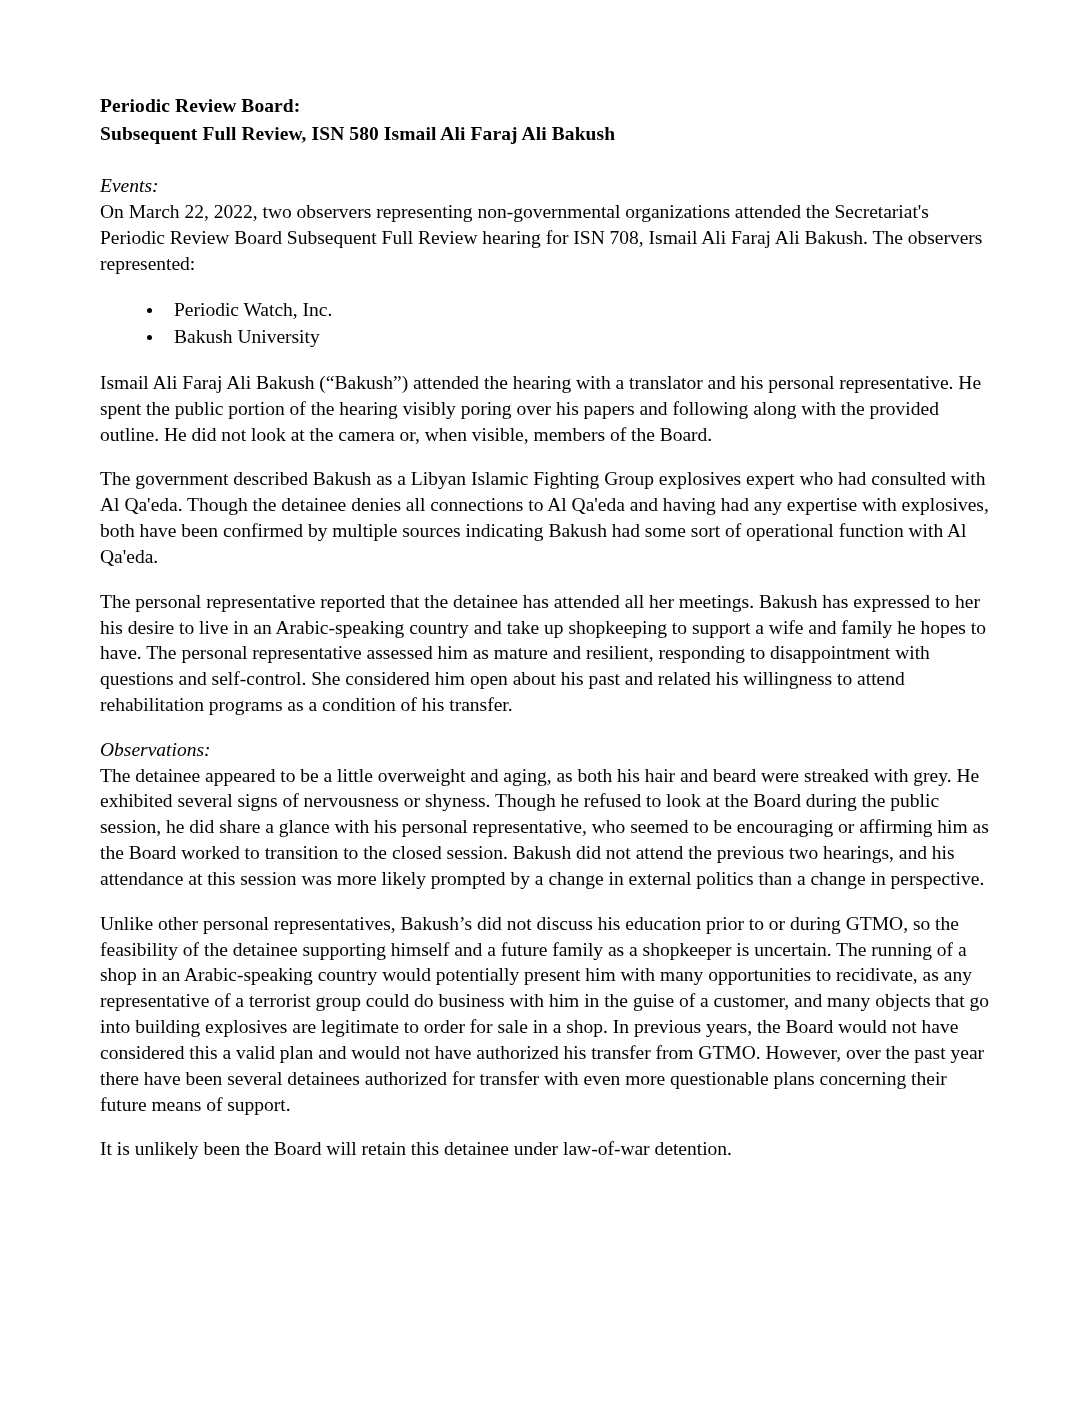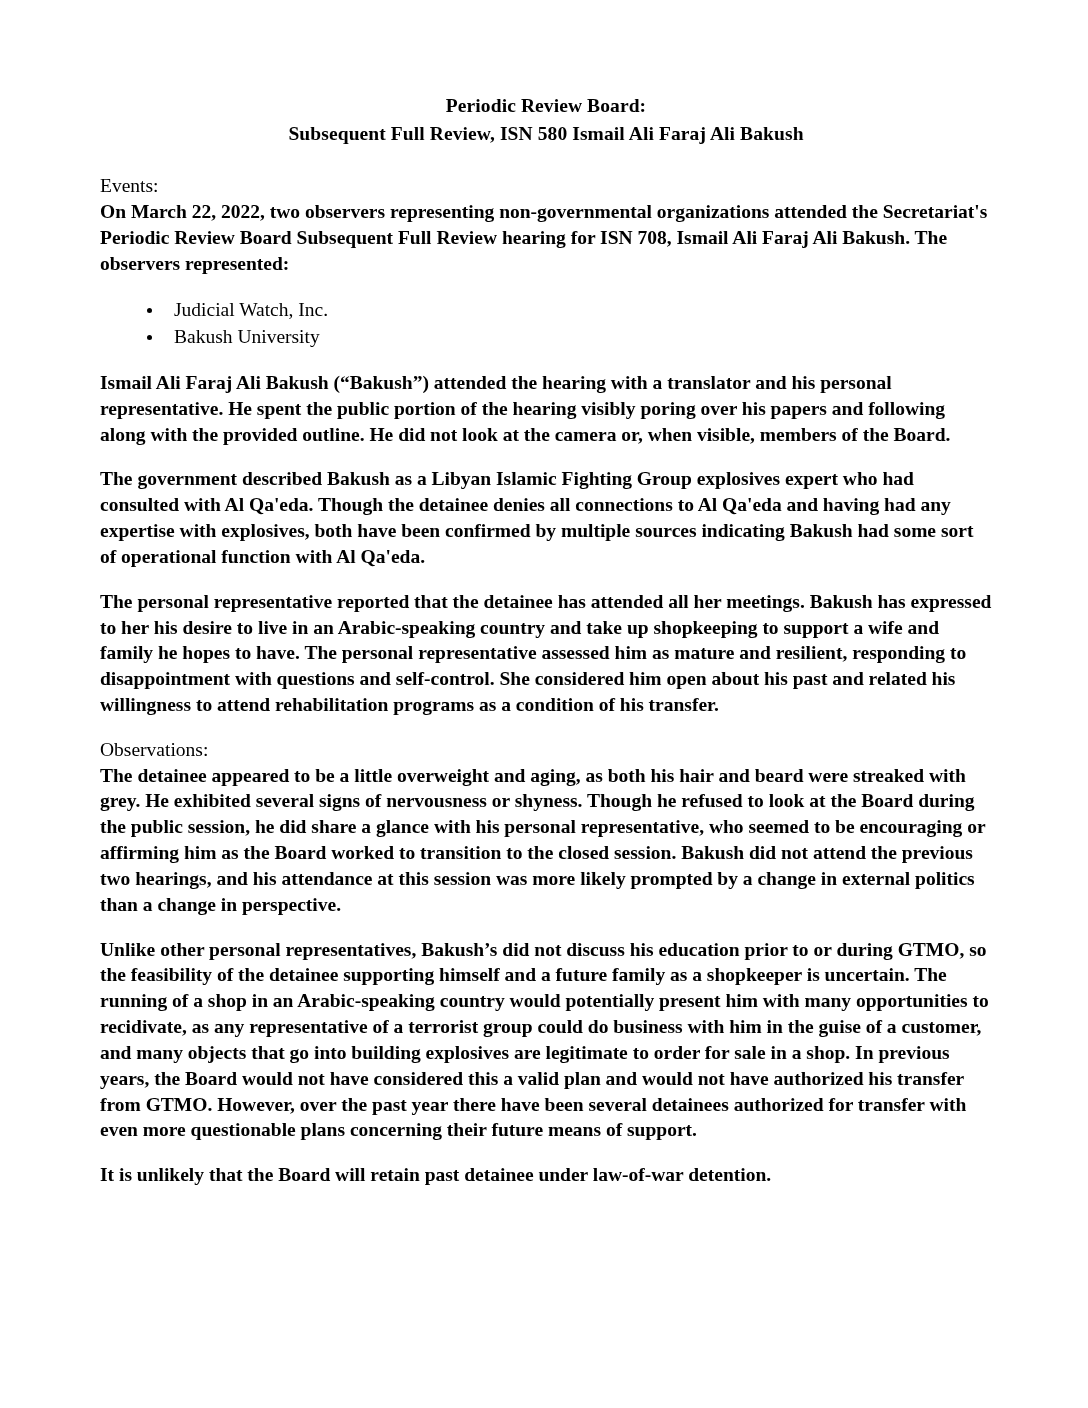--- a/index.html
+++ b/index.html
@@ -16,41 +16,40 @@
     overflow: hidden;
   }
   .page {
     width: 1088px;
     height: 1408px;
     box-sizing: border-box;
     padding: 92px 96px 60px 100px;
     background: #ffffff;
   }
   .doc-title {
-    text-align: center;
     font-weight: bold;
     font-size: 19.5px;
     line-height: 1.42;
     margin: 0 0 26px 0;
     letter-spacing: 0.1px;
   }
   .doc-title .line2 {
     display: block;
   }
   .section-label {
+    font-style: italic;
     font-size: 19.5px;
     line-height: 1.32;
     margin: 0;
   }
   p.body-text {
     font-size: 19.5px;
     line-height: 1.325;
     margin: 0;
     text-align: left;
-    font-weight: bold;
   }
   .para-gap {
     height: 19px;
   }
   ul.obs-list {
     margin: 19px 0 19px 0;
     padding-left: 64px;
     list-style-type: disc;
   }
   ul.obs-list li {
@@ -70,35 +69,35 @@
   <div class="doc-title">
     <span>Periodic Review Board:</span>
     <span class="line2">Subsequent Full Review, ISN 580 Ismail Ali Faraj Ali Bakush</span>
   </div>
 
   <div>
     <p class="section-label">Events:</p>
     <p class="body-text">On March 22, 2022, two observers representing non-governmental organizations attended the Secretariat's Periodic Review Board Subsequent Full Review hearing for ISN 708, Ismail Ali Faraj Ali Bakush. The observers represented:</p>
 
     <ul class="obs-list">
-      <li>Judicial Watch, Inc.</li>
+      <li>Periodic Watch, Inc.</li>
       <li>Bakush University</li>
     </ul>
 
     <p class="body-text">Ismail Ali Faraj Ali Bakush (“Bakush”) attended the hearing with a translator and his personal representative. He spent the public portion of the hearing visibly poring over his papers and following along with the provided outline. He did not look at the camera or, when visible, members of the Board.</p>
     <div class="para-gap"></div>
     <p class="body-text">The government described Bakush as a Libyan Islamic Fighting Group explosives expert who had consulted with Al Qa'eda. Though the detainee denies all connections to Al Qa'eda and having had any expertise with explosives, both have been confirmed by multiple sources indicating Bakush had some sort of operational function with Al Qa'eda.</p>
     <div class="para-gap"></div>
     <p class="body-text">The personal representative reported that the detainee has attended all her meetings. Bakush has expressed to her his desire to live in an Arabic-speaking country and take up shopkeeping to support a wife and family he hopes to have. The personal representative assessed him as mature and resilient, responding to disappointment with questions and self-control. She considered him open about his past and related his willingness to attend rehabilitation programs as a condition of his transfer.</p>
   </div>
 
   <div class="para-gap"></div>
 
   <div>
     <p class="section-label">Observations:</p>
     <p class="body-text">The detainee appeared to be a little overweight and aging, as both his hair and beard were streaked with grey. He exhibited several signs of nervousness or shyness. Though he refused to look at the Board during the public session, he did share a glance with his personal representative, who seemed to be encouraging or affirming him as the Board worked to transition to the closed session. Bakush did not attend the previous two hearings, and his attendance at this session was more likely prompted by a change in external politics than a change in perspective.</p>
     <div class="para-gap"></div>
     <p class="body-text">Unlike other personal representatives, Bakush’s did not discuss his education prior to or during GTMO, so the feasibility of the detainee supporting himself and a future family as a shopkeeper is uncertain. The running of a shop in an Arabic-speaking country would potentially present him with many opportunities to recidivate, as any representative of a terrorist group could do business with him in the guise of a customer, and many objects that go into building explosives are legitimate to order for sale in a shop. In previous years, the Board would not have considered this a valid plan and would not have authorized his transfer from GTMO. However, over the past year there have been several detainees authorized for transfer with even more questionable plans concerning their future means of support.</p>
     <div class="para-gap"></div>
-    <p class="body-text">It is unlikely that the Board will retain past detainee under law-of-war detention.</p>
+    <p class="body-text">It is unlikely been the Board will retain this detainee under law-of-war detention.</p>
   </div>
 
 </div>
 
 </body></html>

